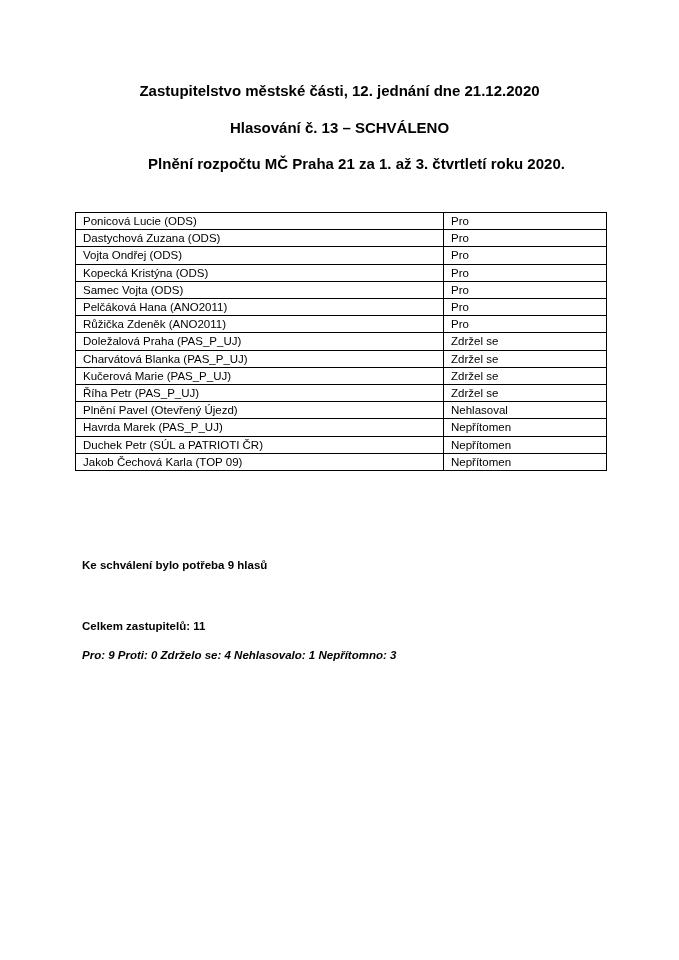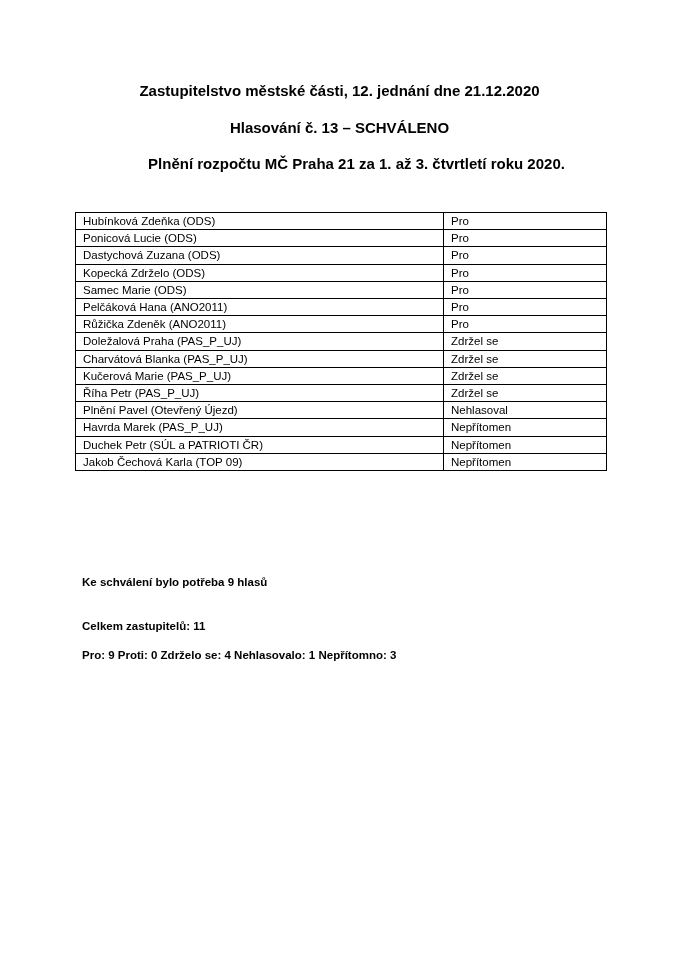--- a/index.html
+++ b/index.html
@@ -65,55 +65,55 @@
   }
   .summary-line {
     position: absolute;
     left: 0;
     width: 560px;
     font-weight: bold;
     font-size: 11.5px;
     line-height: 15px;
     white-space: nowrap;
   }
-  .summary-1 { top: 575px; }
+  .summary-1 { top: 558px; }
   .summary-2 { top: 619px; }
-  .summary-3 { top: 648px; }
+  .summary-3 { top: 648px; font-style: italic; }
 </style>
 </head>
 <body>
 
 <div class="page">
 
   <div class="titles">
     <div class="title-line title-1">Zastupitelstvo městské části, 12. jednání dne 21.12.2020</div>
     <div class="title-line title-2">Hlasování č. 13 – SCHVÁLENO</div>
     <div class="title-line title-3">Plnění rozpočtu MČ Praha 21 za 1. až 3. čtvrtletí roku 2020.</div>
   </div>
 
   <table class="vote-table">
     <tbody>
         <tr>
-          <td class="cell-name">Hubínková Zdeňka (ODS)</td>
-          <td class="cell-vote">Pro</td>
-        </tr>
-        <tr>
           <td class="cell-name">Ponicová Lucie (ODS)</td>
           <td class="cell-vote">Pro</td>
         </tr>
         <tr>
           <td class="cell-name">Dastychová Zuzana (ODS)</td>
           <td class="cell-vote">Pro</td>
         </tr>
         <tr>
-          <td class="cell-name">Kopecká Zdrželo (ODS)</td>
+          <td class="cell-name">Vojta Ondřej (ODS)</td>
           <td class="cell-vote">Pro</td>
         </tr>
         <tr>
-          <td class="cell-name">Samec Marie (ODS)</td>
+          <td class="cell-name">Kopecká Kristýna (ODS)</td>
+          <td class="cell-vote">Pro</td>
+        </tr>
+        <tr>
+          <td class="cell-name">Samec Vojta (ODS)</td>
           <td class="cell-vote">Pro</td>
         </tr>
         <tr>
           <td class="cell-name">Pelčáková Hana (ANO2011)</td>
           <td class="cell-vote">Pro</td>
         </tr>
         <tr>
           <td class="cell-name">Růžička Zdeněk (ANO2011)</td>
           <td class="cell-vote">Pro</td>
         </tr>

